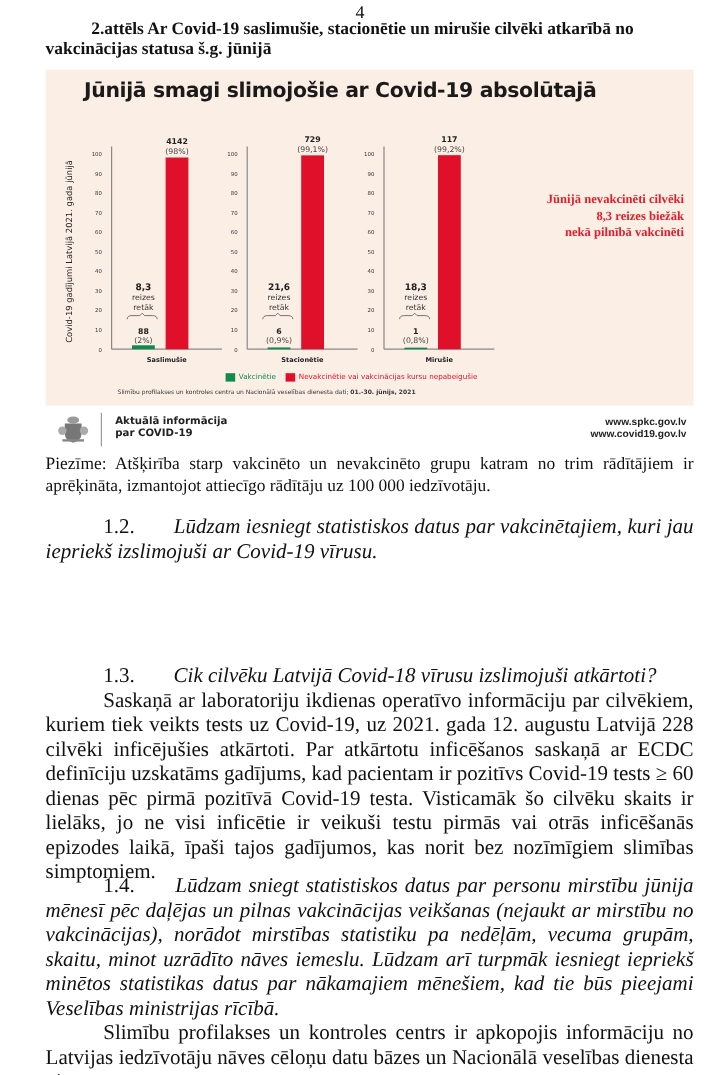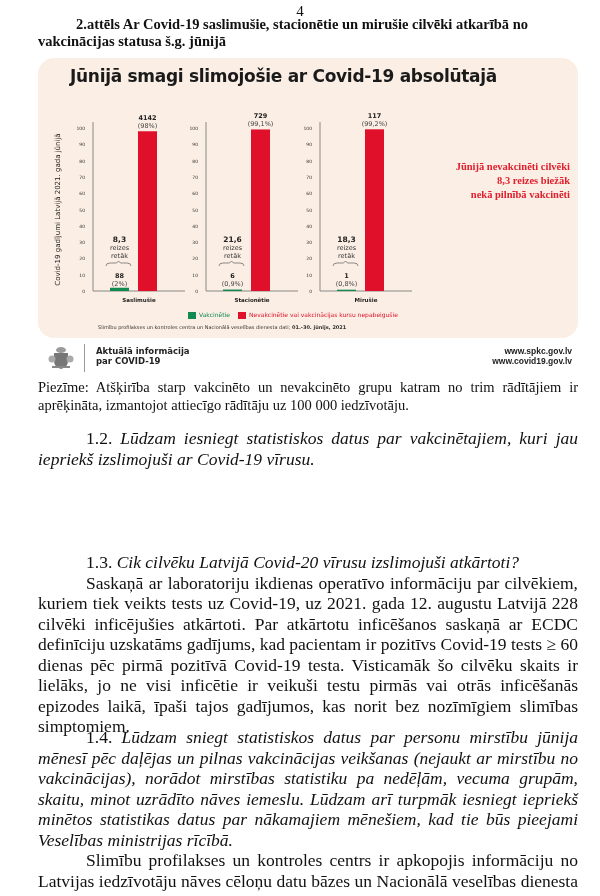--- a/index.html
+++ b/index.html
@@ -2,39 +2,39 @@
 <html><head>
 <meta charset="utf-8">
 <style>
   html, body { margin:0; padding:0; background:#ffffff; }
   body { width:600px; height:896px; position:relative; overflow:hidden;
          font-family:"Liberation Serif", serif; color:#111; }
   .abs { position:absolute; }
   .pageno { left:0; width:600px; top:3px; text-align:center; font-size:15px; }
   .caption { left:38px; width:540px; top:16px; font-size:14.5px; font-weight:bold; line-height:17px;font-family:Liberation Serif, serif; }
   .caption .ind { display:inline-block; width:38px; }
-  .panel { left:38px; top:58px; width:540px; height:280px; background:#fbeee4;border-radius:16px; }
+  .panel { left:38px; top:58px; width:540px; height:280px; background:#fbeee4; }
   .ptitle { left:32px; top:8px; font-family:"DejaVu Sans", sans-serif; font-weight:bold;
             font-size:17px; line-height:20px; color:#1a1a1a; letter-spacing:-0.3px; }
   svg.chart { position:absolute; left:0; top:0; }
   .callout { right:8px; top:102px; width:200px; text-align:right;
              font-family:Liberation Serif, serif; font-weight:bold; font-size:10.5px;
              line-height:14px; color:#e0202e; }
   .legend { left:150px; top:253px; font-family:"DejaVu Sans", sans-serif; font-size:6px; display:flex; gap:8px; align-items:center; }
   .legend .sw { display:inline-block; width:8px; height:7px; margin-right:3px; vertical-align:middle; }
   .source { left:60px; top:266px; font-family:"DejaVu Sans", sans-serif; font-size:5px; color:#333; }
   .source b { font-weight:bold; }
   .footer { left:38px; top:340px; width:540px; height:35px; background:#fff; }
   .logo { left:10px; top:4px; width:26px; height:26px; }
   .vline { left:46px; top:4px; width:1px; height:28px; background:#999; }
   .finfo { left:58px; top:6px; font-family:"DejaVu Sans", sans-serif; font-size:8.5px; font-weight:bold; line-height:10px; color:#222; }
   .fweb { right:6px; top:6px; text-align:right; font-family:Liberation Sans, sans-serif; font-size:8.5px; font-weight:bold; line-height:10px; color:#222; }
   .note { left:38px; width:540px; top:378px; font-size:14.5px; line-height:18px; text-align:justify; }
   .para { left:38px; width:540px; font-size:17.5px; line-height:20.5px; text-align:justify; }
-  .para i { font-style:italic; }
+  .para i { font-style:italic;margin-left:28px; }
   .ind1 { display:inline-block; width:48px; }
 </style>
 </head>
 <body>
 
 <div class="abs pageno">4</div>
 
 <div class="abs caption"><span class="ind"></span><span>2.attēls Ar Covid-19 saslimušie, stacionētie un mirušie cilvēki atkarībā no vakcinācijas statusa š.g. jūnijā</span></div>
 
 <div class="abs panel">
@@ -147,20 +147,20 @@
   </div>
 </div>
 
 <div class="abs note">Piezīme: Atšķirība starp vakcinēto un nevakcinēto grupu katram no trim rādītājiem ir aprēķināta, izmantojot attiecīgo rādītāju uz 100 000 iedzīvotāju.</div>
 
 <div class="abs para" style="top:428px">
   <div><span class="ind1"></span><span>1.2.</span> <i>Lūdzam iesniegt statistiskos datus par vakcinētajiem, kuri jau iepriekš izslimojuši ar Covid-19 vīrusu.</i></div>
 </div>
 
 <div class="abs para" style="top:552px">
-  <div><span class="ind1"></span><span>1.3.</span> <i>Cik cilvēku Latvijā Covid-20 vīrusu izslimojuši atkārtoti?</i></div>
+  <div><span class="ind1"></span><span>1.3.</span> <i>Cik cilvēku Latvijā Covid-18 vīrusu izslimojuši atkārtoti?</i></div>
   <div><span class="ind1"></span><span>Saskaņā ar laboratoriju ikdienas operatīvo informāciju par cilvēkiem, kuriem tiek veikts tests uz Covid-19, uz 2021. gada 12. augustu Latvijā 228 cilvēki inficējušies atkārtoti. Par atkārtotu inficēšanos saskaņā ar ECDC definīciju uzskatāms gadījums, kad pacientam ir pozitīvs Covid-19 tests ≥ 60 dienas pēc pirmā pozitīvā Covid-19 testa. Visticamāk šo cilvēku skaits ir lielāks, jo ne visi inficētie ir veikuši testu pirmās vai otrās inficēšanās epizodes laikā, īpaši tajos gadījumos, kas norit bez nozīmīgiem slimības simptomiem.</span></div>
 </div>
 
 <div class="abs para" style="top:727px">
   <div><span class="ind1"></span><span>1.4.</span> <i>Lūdzam sniegt statistiskos datus par personu mirstību jūnija mēnesī pēc daļējas un pilnas vakcinācijas veikšanas (nejaukt ar mirstību no vakcinācijas), norādot mirstības statistiku pa nedēļām, vecuma grupām, skaitu, minot uzrādīto nāves iemeslu. Lūdzam arī turpmāk iesniegt iepriekš minētos statistikas datus par nākamajiem mēnešiem, kad tie būs pieejami Veselības ministrijas rīcībā.</i></div>
   <div><span class="ind1"></span><span>Slimību profilakses un kontroles centrs ir apkopojis informāciju no Latvijas iedzīvotāju nāves cēloņu datu bāzes un Nacionālā veselības dienesta vienotās</span></div>
 </div>
 
 </body></html>

